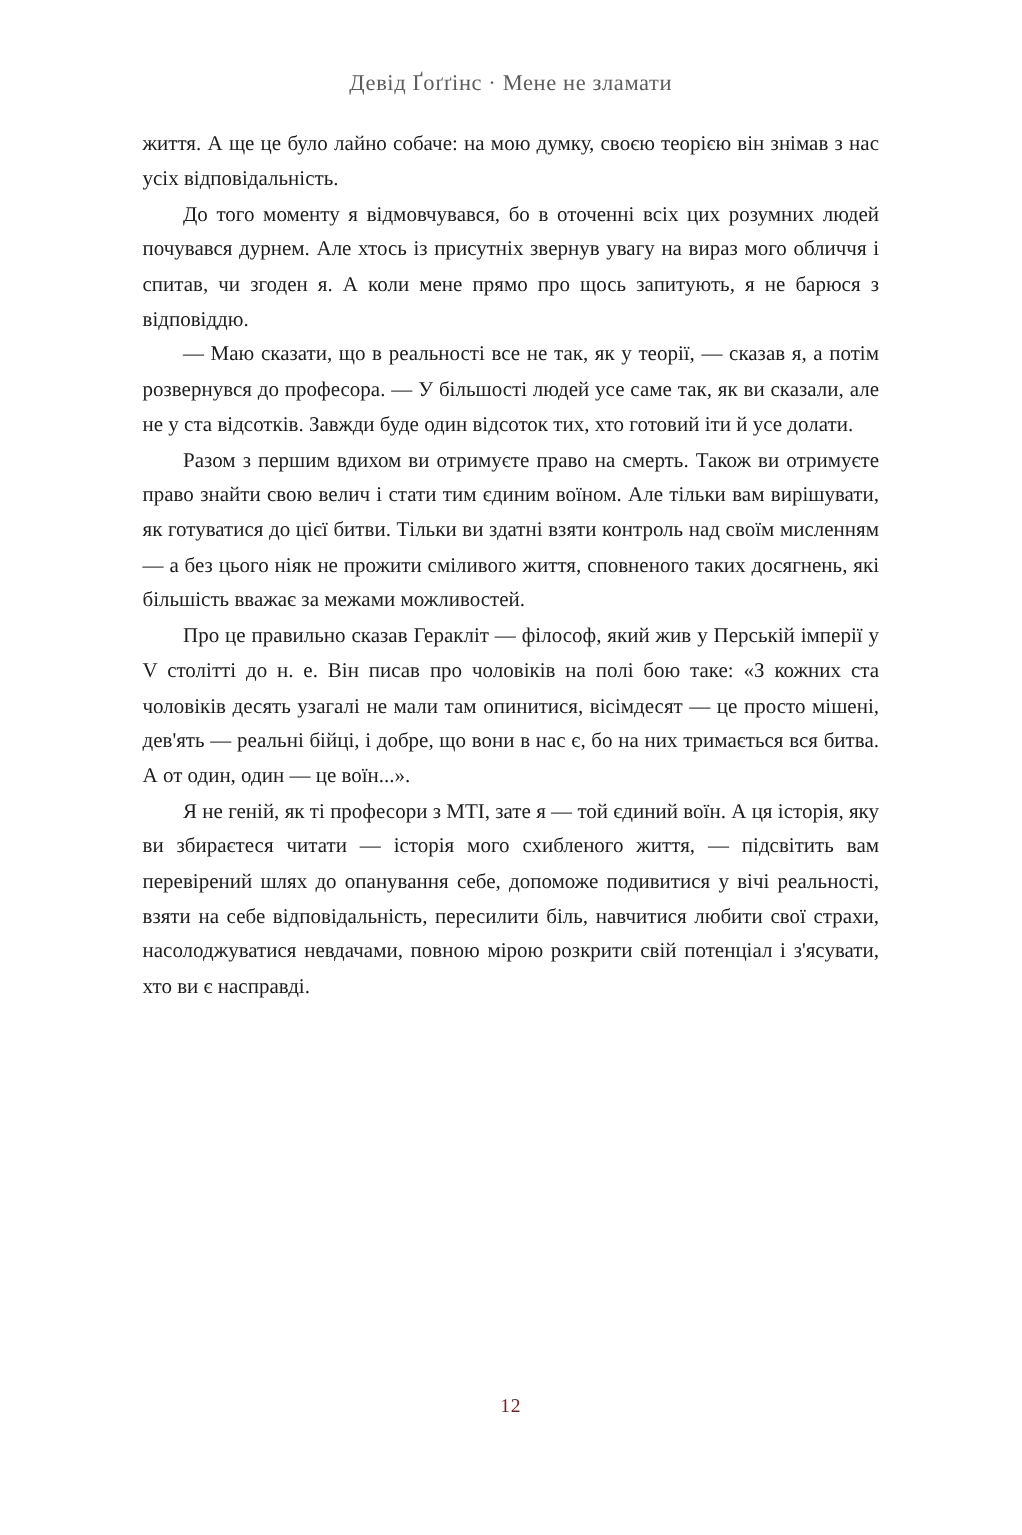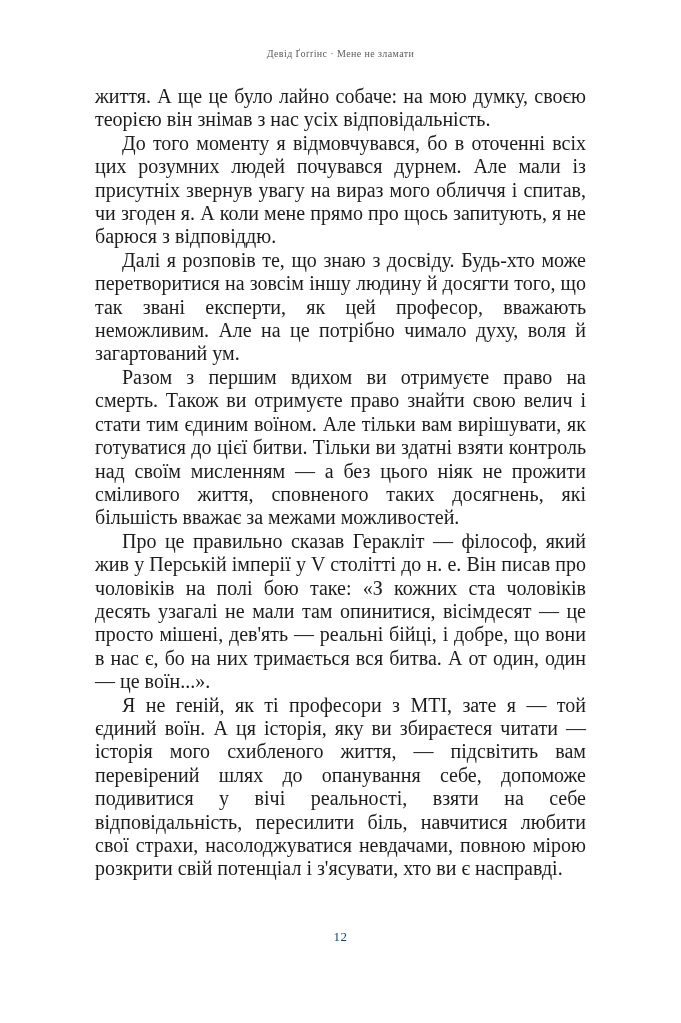--- a/index.html
+++ b/index.html
@@ -16,60 +16,60 @@
     color: #1c1c1c;
     overflow: hidden;
     box-sizing: border-box;
   }
   .running-header {
     position: absolute;
     top: 48px;
     left: 0;
     right: 0;
     text-align: center;
-    font-size: 10px;
+    font-size: 15px;
     color: #5c5c5c;
     letter-spacing: 0.4px;
   }
   .page-body {
     position: absolute;
     top: 85px;
     left: 95px;
     width: 491px;
     text-align: justify;
-    font-size: 20px;
+    font-size: 14px;
     line-height: 23.4px;
   }
   .para {
     margin: 0;
     text-indent: 0;
   }
   .para.indent {
     text-indent: 27px;
   }
   .page-number {
     position: absolute;
     top: 929px;
     left: 0;
     right: 0;
     text-align: center;
     font-size: 13px;
-    color: #0c4a6e;
+    color: #7f1d1d;
     letter-spacing: 0.5px;
   }
 </style>
 </head>
 <body>
 
 <div class="book-page">
   <div class="running-header">Девід Ґоґґінс · Мене не зламати</div>
 
   <div class="page-body" id="paragraphs">
       <p class="para">життя. А ще це було лайно собаче: на мою думку, своєю теорією він знімав з нас усіх відповідальність.</p>
-      <p class="para indent">До того моменту я відмовчувався, бо в оточенні всіх цих розумних людей почувався дурнем. Але мали із присутніх звернув увагу на вираз мого обличчя і спитав, чи згоден я. А коли мене прямо про щось запитують, я не барюся з відповіддю.</p>
-      <p class="para indent">Далі я розповів те, що знаю з досвіду. Будь-хто може перетворитися на зовсім іншу людину й досягти того, що так звані експерти, як цей професор, вважають неможливим. Але на це потрібно чимало духу, воля й загартований ум.</p>
+      <p class="para indent">До того моменту я відмовчувався, бо в оточенні всіх цих розумних людей почувався дурнем. Але хтось із присутніх звернув увагу на вираз мого обличчя і спитав, чи згоден я. А коли мене прямо про щось запитують, я не барюся з відповіддю.</p>
+      <p class="para indent">— Маю сказати, що в реальності все не так, як у теорії, — сказав я, а потім розвернувся до професора. — У більшості людей усе саме так, як ви сказали, але не у ста відсотків. Завжди буде один відсоток тих, хто готовий іти й усе долати.</p>
       <p class="para indent">Разом з першим вдихом ви отримуєте право на смерть. Також ви отримуєте право знайти свою велич і стати тим єдиним воїном. Але тільки вам вирішувати, як готуватися до цієї битви. Тільки ви здатні взяти контроль над своїм мисленням — а без цього ніяк не прожити сміливого життя, сповненого таких досягнень, які більшість вважає за межами можливостей.</p>
       <p class="para indent">Про це правильно сказав Геракліт — філософ, який жив у Перській імперії у V столітті до н. е. Він писав про чоловіків на полі бою таке: «З кожних ста чоловіків десять узагалі не мали там опинитися, вісімдесят — це просто мішені, дев'ять — реальні бійці, і добре, що вони в нас є, бо на них тримається вся битва. А от один, один — це воїн...».</p>
       <p class="para indent">Я не геній, як ті професори з МТІ, зате я — той єдиний воїн. А ця історія, яку ви збираєтеся читати — історія мого схибленого життя, — підсвітить вам перевірений шлях до опанування себе, допоможе подивитися у вічі реальності, взяти на себе відповідальність, пересилити біль, навчитися любити свої страхи, насолоджуватися невдачами, повною мірою розкрити свій потенціал і з'ясувати, хто ви є насправді.</p>
     </div>
 
   <div class="page-number">12</div>
 </div>
 
 </body></html>

